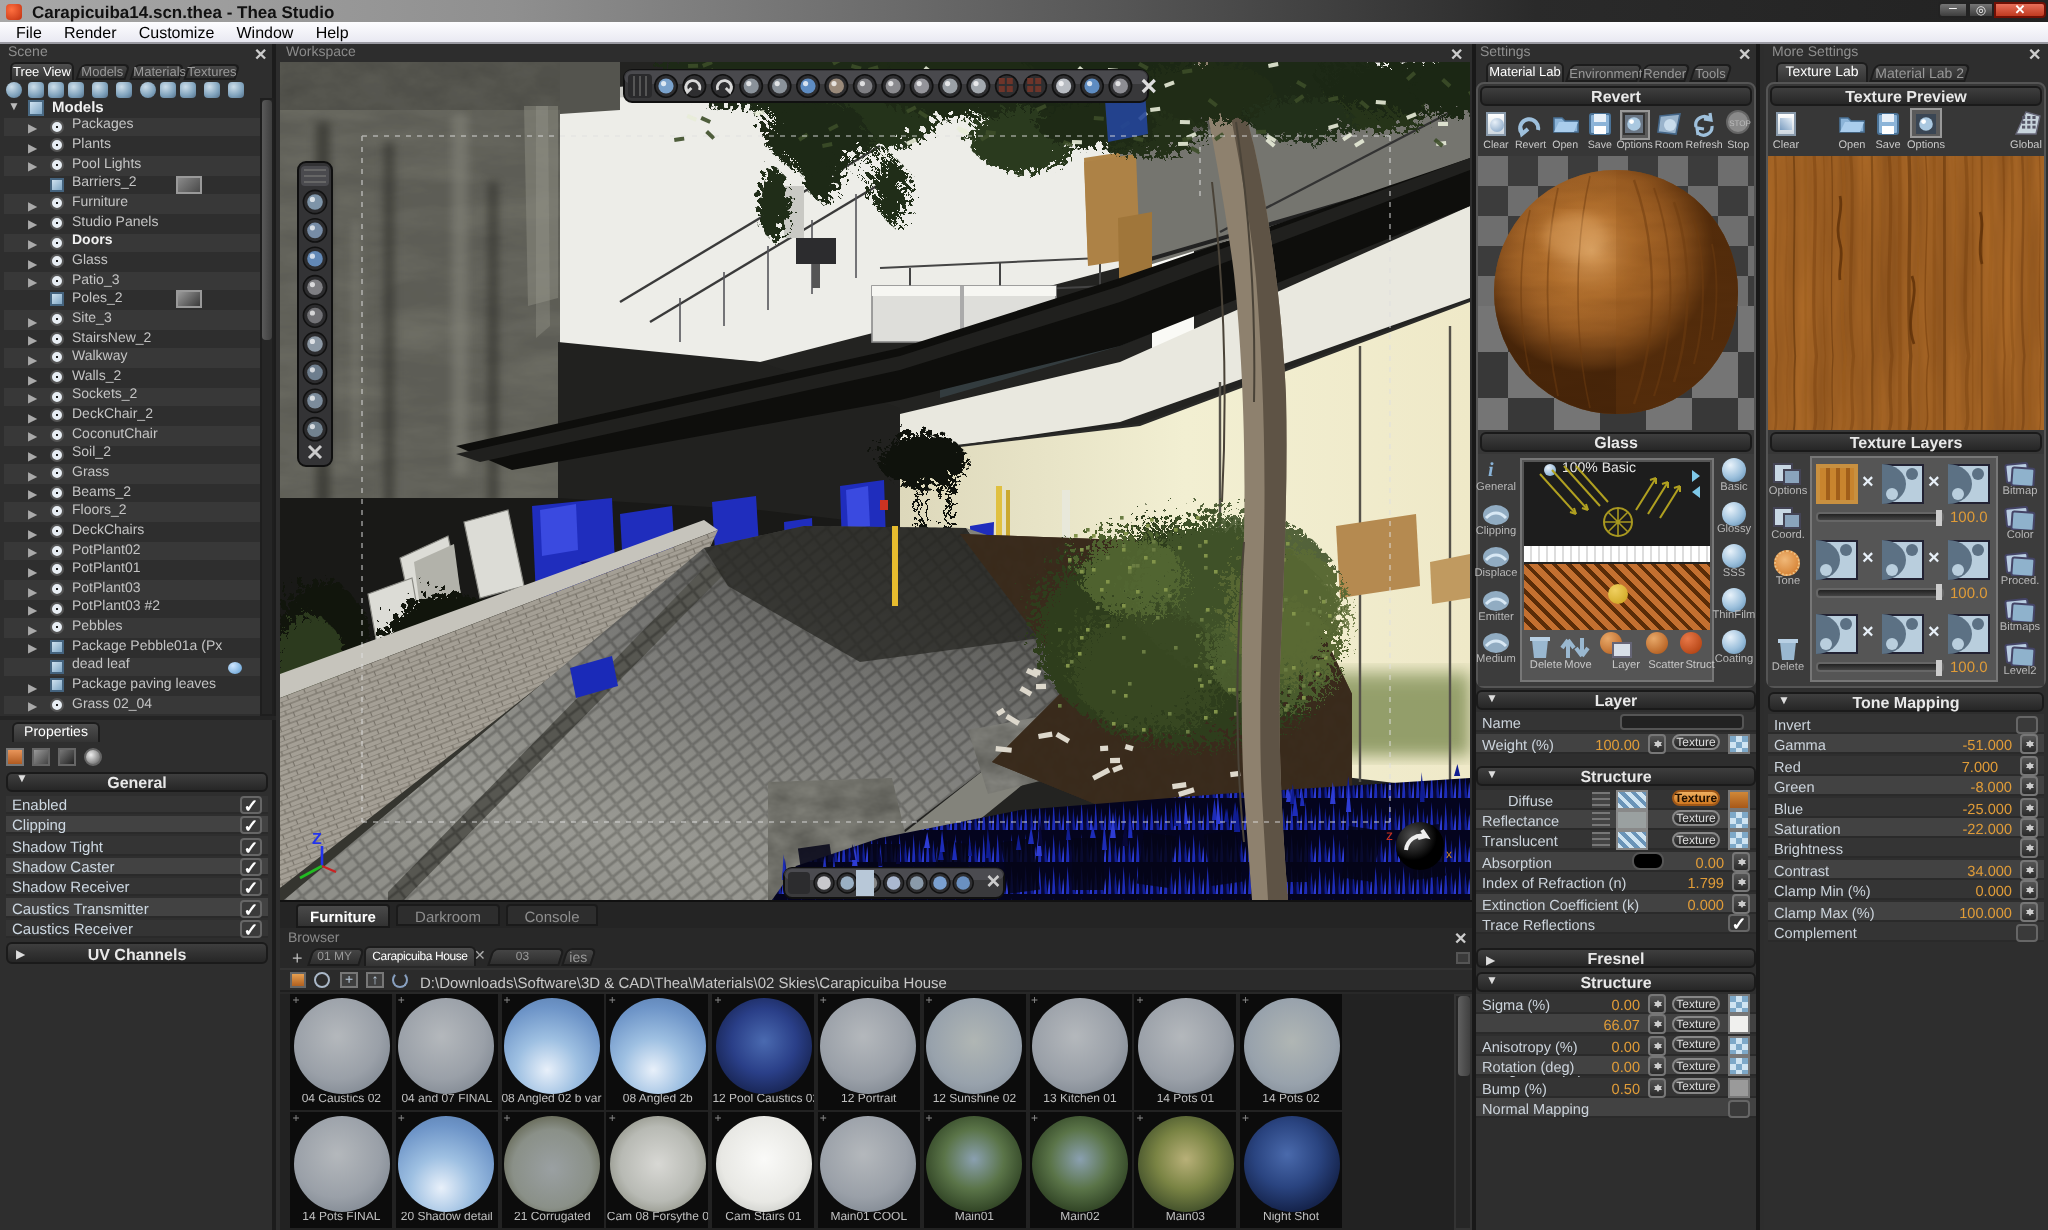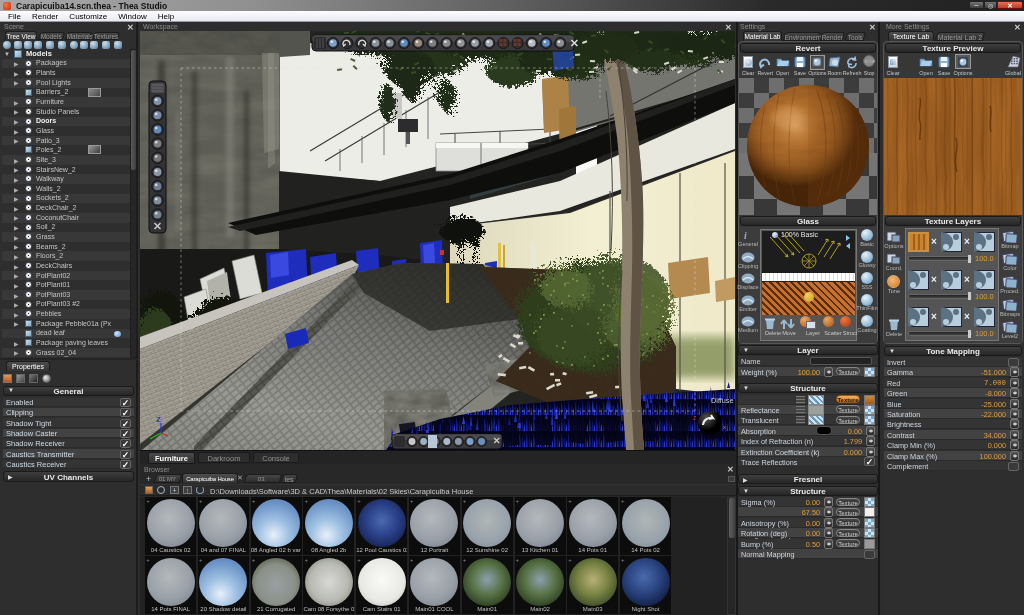--- a/index.html
+++ b/index.html
@@ -1178,21 +1178,21 @@
 <div class="abs" style="left:810px;top:357px;width:62px;height:8px;background:#222;border:1px solid #555;border-radius:2px;"></div>
 <div class="abs" style="left:738px;top:366.5px;width:140px;height:10px;background:#424242;border-bottom:1px solid #2a2a2a;"></div>
 <div class="abs" style="left:741px;top:367.5px;font-size:7.3px;color:#ccd4dc;">Weight (%)</div>
 <div class="swb" style="left:864px;top:366.5px;"></div>
 <div class="texbtn" style="left:836px;top:367.0px;width:24px;height:8px;">Texture</div>
 <div class="spin" style="left:824px;top:366.5px;"></div>
 <div class="abs oval" style="left:788px;top:367.5px;width:32px;font-size:7.3px;text-align:right;">100.00</div>
 <div class="hdr abs" style="left:738px;top:383px;width:140px;height:10px;line-height:10px;">Structure</div>
 <div class="abs" style="left:743px;top:384.5px;font-size:6px;color:#ddd;">▼</div>
 <div class="abs" style="left:738px;top:394.5px;width:140px;height:10px;background:#343434;border-bottom:1px solid #2a2a2a;"></div>
-<div class="abs" style="left:711px;top:395.5px;font-size:7.3px;color:#ccd4dc;">Diffuse</div>
+<div class="abs" style="left:754px;top:395.5px;font-size:7.3px;color:#ccd4dc;">Diffuse</div>
 <div class="abs" style="left:864px;top:394.5px;width:11px;height:10px;border:1px solid #777;background:linear-gradient(#d08838,#a85818);"></div>
 <div class="texbtnO" style="left:836px;top:395.0px;width:24px;height:8px;">Texture</div>
 <div class="abs" style="left:808px;top:394.5px;width:16px;height:10px;border:1px solid #888;background:repeating-linear-gradient(45deg,#cfe4f2 0 2px,#6a94b8 2px 4px);"></div>
 <div class="abs" style="left:796px;top:395.5px;width:9px;height:8px;background:repeating-linear-gradient(#777 0 1px,#444 1px 3px);"></div>
 <div class="abs" style="left:738px;top:404.9px;width:140px;height:10px;background:#424242;border-bottom:1px solid #2a2a2a;"></div>
 <div class="abs" style="left:741px;top:405.9px;font-size:7.3px;color:#ccd4dc;">Reflectance</div>
 <div class="swb" style="left:864px;top:404.9px;"></div>
 <div class="texbtn" style="left:836px;top:405.4px;width:24px;height:8px;">Texture</div>
 <div class="abs" style="left:808px;top:404.9px;width:16px;height:10px;border:1px solid #888;background:#9aa0a0;"></div>
 <div class="abs" style="left:796px;top:405.9px;width:9px;height:8px;background:repeating-linear-gradient(#777 0 1px,#444 1px 3px);"></div>
@@ -1226,21 +1226,21 @@
 <div class="abs" style="left:741px;top:498.0px;font-size:7.3px;color:#ccd4dc;">Sigma (%)</div>
 <div class="swb" style="left:864px;top:497.0px;"></div>
 <div class="texbtn" style="left:836px;top:497.5px;width:24px;height:8px;">Texture</div>
 <div class="spin" style="left:824px;top:497.0px;"></div>
 <div class="abs oval" style="left:788px;top:498.0px;width:32px;font-size:7.3px;text-align:right;">0.00</div>
 <div class="abs" style="left:738px;top:507.4px;width:140px;height:10px;background:#424242;border-bottom:1px solid #2a2a2a;"></div>
 <div class="abs" style="left:741px;top:508.4px;font-size:7.3px;color:#ccd4dc;margin-top:22px;">Roughness (%)</div>
 <div class="abs" style="left:864px;top:507.4px;width:11px;height:10px;border:1px solid #777;background:#f0f0ee;"></div>
 <div class="texbtn" style="left:836px;top:507.9px;width:24px;height:8px;">Texture</div>
 <div class="spin" style="left:824px;top:507.4px;"></div>
-<div class="abs oval" style="left:788px;top:508.4px;width:32px;font-size:7.3px;text-align:right;">67.50</div>
+<div class="abs oval" style="left:788px;top:508.4px;width:32px;font-size:7.3px;text-align:right;">66.07</div>
 <div class="abs" style="left:738px;top:517.8px;width:140px;height:10px;background:#343434;border-bottom:1px solid #2a2a2a;"></div>
 <div class="abs" style="left:741px;top:518.8px;font-size:7.3px;color:#ccd4dc;">Anisotropy (%)</div>
 <div class="swb" style="left:864px;top:517.8px;"></div>
 <div class="texbtn" style="left:836px;top:518.3px;width:24px;height:8px;">Texture</div>
 <div class="spin" style="left:824px;top:517.8px;"></div>
 <div class="abs oval" style="left:788px;top:518.8px;width:32px;font-size:7.3px;text-align:right;">0.00</div>
 <div class="abs" style="left:738px;top:528.2px;width:140px;height:10px;background:#424242;border-bottom:1px solid #2a2a2a;"></div>
 <div class="abs" style="left:741px;top:529.2px;font-size:7.3px;color:#ccd4dc;">Rotation (deg)</div>
 <div class="swb" style="left:864px;top:528.2px;"></div>
 <div class="texbtn" style="left:836px;top:528.7px;width:24px;height:8px;">Texture</div>
@@ -1457,21 +1457,21 @@
 <div class="abs" style="left:884px;top:357.0px;width:138px;height:10px;background:#343434;border-bottom:1px solid #2a2a2a;"></div>
 <div class="abs" style="left:887px;top:358.0px;font-size:7.3px;color:#ccd4dc;">Invert</div>
 <div class="chk" style="left:1008px;top:357.5px;"></div>
 <div class="abs" style="left:884px;top:367.4px;width:138px;height:10px;background:#424242;border-bottom:1px solid #2a2a2a;"></div>
 <div class="abs" style="left:887px;top:368.4px;font-size:7.3px;color:#ccd4dc;">Gamma</div>
 <div class="spin" style="left:1010px;top:367.4px;"></div>
 <div class="abs oval" style="left:974px;top:368.4px;width:32px;font-size:7.3px;text-align:right;">-51.000</div>
 <div class="abs" style="left:884px;top:377.8px;width:138px;height:10px;background:#343434;border-bottom:1px solid #2a2a2a;"></div>
 <div class="abs" style="left:887px;top:378.8px;font-size:7.3px;color:#ccd4dc;">Red</div>
 <div class="spin" style="left:1010px;top:377.8px;"></div>
-<div class="abs oval" style="left:974px;top:378.8px;width:32px;font-size:7.3px;text-align:right;font-family:Liberation Mono, monospace;">7.000</div>
+<div class="abs oval" style="left:974px;top:378.8px;width:32px;font-size:7.3px;text-align:center;">7.000</div>
 <div class="abs" style="left:884px;top:388.2px;width:138px;height:10px;background:#424242;border-bottom:1px solid #2a2a2a;"></div>
 <div class="abs" style="left:887px;top:389.2px;font-size:7.3px;color:#ccd4dc;">Green</div>
 <div class="spin" style="left:1010px;top:388.2px;"></div>
 <div class="abs oval" style="left:974px;top:389.2px;width:32px;font-size:7.3px;text-align:right;">-8.000</div>
 <div class="abs" style="left:884px;top:398.6px;width:138px;height:10px;background:#343434;border-bottom:1px solid #2a2a2a;"></div>
 <div class="abs" style="left:887px;top:399.6px;font-size:7.3px;color:#ccd4dc;">Blue</div>
 <div class="spin" style="left:1010px;top:398.6px;"></div>
 <div class="abs oval" style="left:974px;top:399.6px;width:32px;font-size:7.3px;text-align:right;">-25.000</div>
 <div class="abs" style="left:884px;top:409.0px;width:138px;height:10px;background:#424242;border-bottom:1px solid #2a2a2a;"></div>
 <div class="abs" style="left:887px;top:410.0px;font-size:7.3px;color:#ccd4dc;">Saturation</div>

